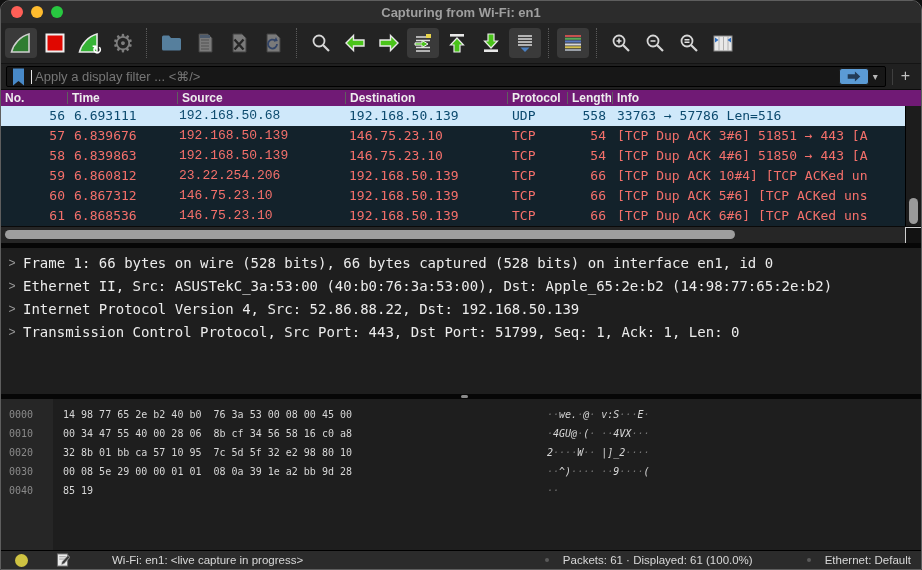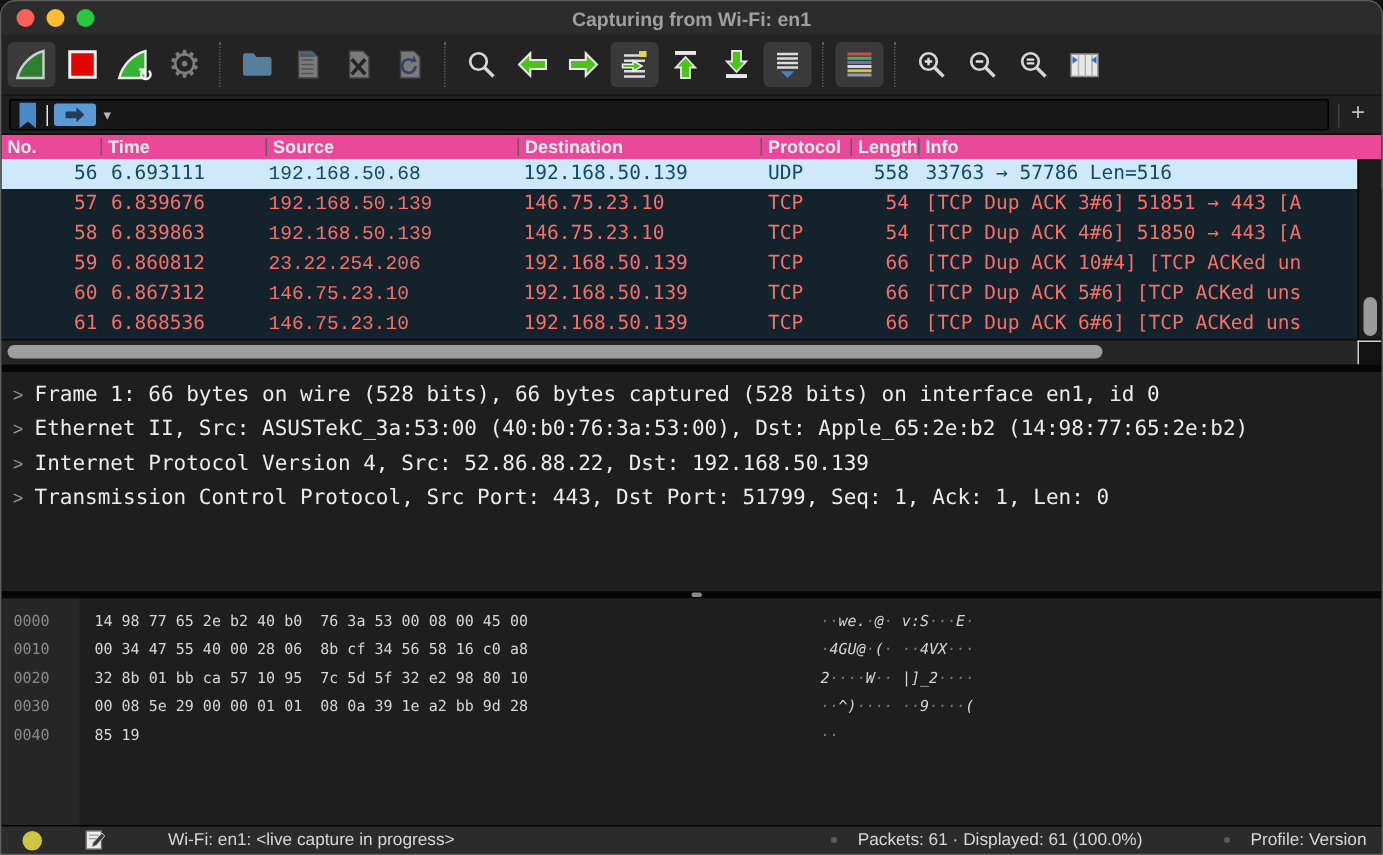--- a/index.html
+++ b/index.html
@@ -28,21 +28,21 @@
     align-items:center;padding:0 3px;}
   .filter-placeholder{color:#767676;font-size:13px;flex:1;white-space:nowrap;overflow:hidden;}
   .caret-line{width:1px;height:14px;background:#e8e8e8;margin:0 3px 0 4px;}
   .apply-btn{width:28px;height:15px;background:#5b9bd5;border:1px solid #1a1a1a;border-radius:3px;
     display:flex;align-items:center;justify-content:center;}
   .dd-caret{color:#b8b8b8;font-size:10px;margin:0 4px;}
   .fsep{width:1px;height:16px;background:#3f3f3f;margin:0 6px;}
   .add-filter{color:#c0c0c0;font-size:16px;line-height:1;padding:0 6px 2px 2px;}
   
   .plist{flex:0 0 auto;}
-  .phead{height:16px;background:#ec4899;position:relative;color:#ededed;font-size:12px;font-weight:600;line-height:16px;}
+  .phead{height:16px;background:#701a75;position:relative;color:#ededed;font-size:12px;font-weight:600;line-height:16px;}
   .phead .hc{position:absolute;top:0;white-space:nowrap;overflow:hidden;}
   .hdiv{position:absolute;top:2px;bottom:2px;width:1px;background:#5f5f5f;}
   .rows{position:relative;height:120px;background:#13222b;}
   .prow{height:20px;position:relative;font-family:"DejaVu Sans Mono", monospace;font-size:13px;line-height:20px;}
   .prow.selected{background:#cfe8fa;color:#0c4a6e;}
   .prow.badtcp{background:#13222b;color:#f4706b;}
   .cell{position:absolute;top:0;white-space:nowrap;}
   .c-no{left:0;width:64px;text-align:right;}
   .c-time{left:73px;width:100px;}
   .c-src{left:178px;width:165px;font-family:Liberation Mono, monospace;}
@@ -226,20 +226,21 @@
         </svg>
     </div>
   </div>
 
   <div class="filterbar">
     <div class="filter-field">
       <svg width="17" height="20" viewBox="0 0 17 20">
           <path d="M3 1.5 h11 v17 l-5.5 -4.5 -5.5 4.5 z" fill="#4889c8"></path>
         </svg>
       <div class="caret-line"></div>
+      <div class="filter-placeholder">Apply a display filter ... &lt;⌘/&gt;</div>
       <div class="apply-btn">
         <svg width="18" height="11" viewBox="0 0 20 12">
             <path d="M3 3.5 h8 v-3 l6 5.5 -6 5.5 v-3 h-8 z" fill="#233c57"></path>
           </svg>
       </div>
       <div class="dd-caret">▾</div>
     </div>
     <div class="fsep"></div>
     <div class="add-filter">+</div>
   </div>
@@ -387,16 +388,16 @@
           <path d="M3.5 4.5h7M3.5 7h7" stroke="#9a9a9a" stroke-width="1"></path>
           <path d="M12.8 3 L6.5 9.8 l-1 3.2 3.2 -1 L14.8 5.2 Z" fill="#3a3a3a" stroke="#cfcfcf" stroke-width=".7"></path>
         </svg>
     </div>
     <div class="cap-text">Wi-Fi: en1: &lt;live capture in progress&gt;</div>
     <div class="sspacer"></div>
     <div class="sdot"></div>
     <div style="white-space:nowrap">Packets: 61 · Displayed: 61 (100.0%)</div>
     <div class="gap40"></div>
     <div class="sdot"></div>
-    <div style="white-space:nowrap">Profile: Version</div>
+    <div style="white-space:nowrap">Ethernet: Default</div>
   </div>
 
 </div>
 
 </body></html>

